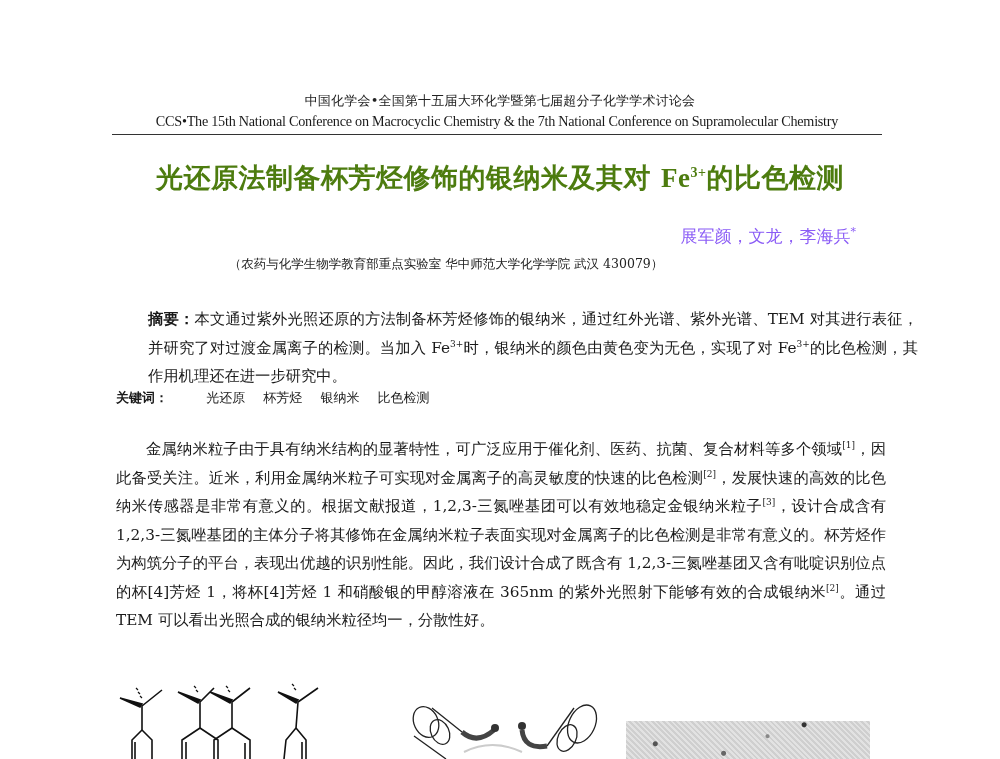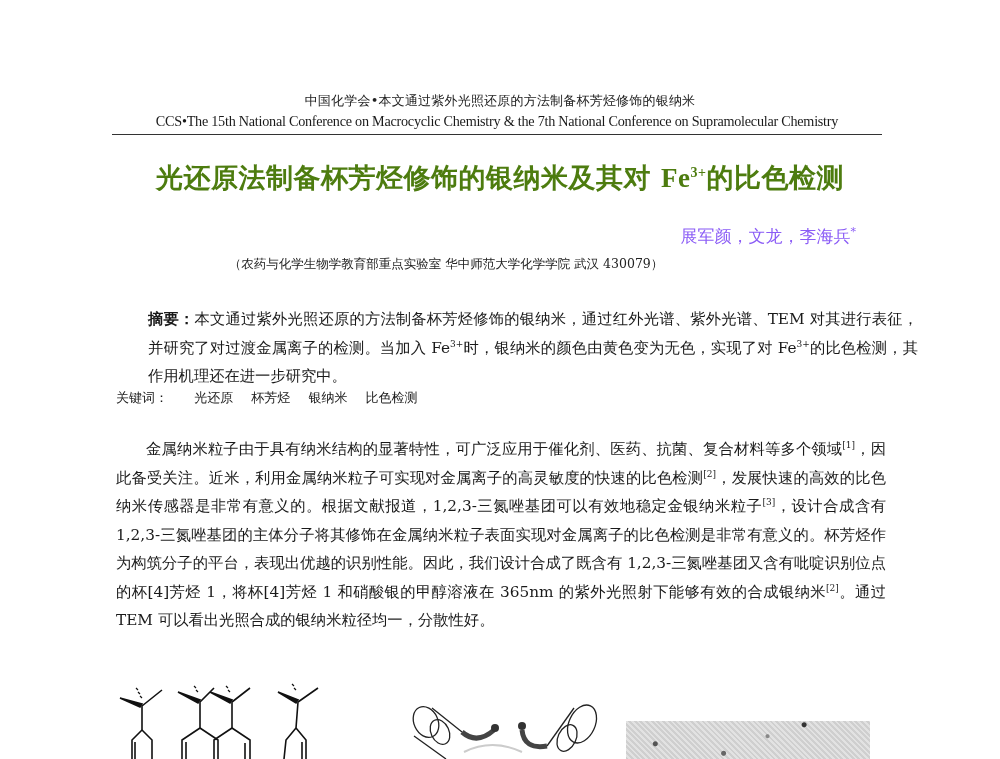--- a/index.html
+++ b/index.html
@@ -42,41 +42,41 @@
     .para {
       left: 116px; width: 770px; font-size: 15.3px; line-height: 28.5px;
       color: #1a1a1a; text-align: justify;
     }
     .para sup { font-size: 9px; line-height: 0; }
     .abstract { top: 305px; margin-left: 32px; }
     .abstract .label { font-weight: bold; font-family: "DejaVu Sans", sans-serif; }
     .keywords {
       left: 116px; top: 389px; font-size: 13px; color: #1a1a1a;
     }
-    .keywords .label { font-weight: normal; font-family: "DejaVu Sans", sans-serif; margin-right: 22px; }
+    .keywords .label { font-weight: bold; font-family: "DejaVu Sans", sans-serif; margin-right: 34px; }
     .keywords .kw { margin-right: 14px; }
     .body-text { top: 435px; text-indent: 30px; }
     .fig-mol { left: 110px; top: 670px; width: 230px; height: 89px; }
     .fig-cup { left: 402px; top: 700px; width: 220px; height: 59px; }
     .fig-tem {
       left: 626px; top: 721px; width: 244px; height: 38px;
       background-color: #d8d8d8;
       background-image:
         radial-gradient(circle at 12% 60%, #555 0 2px, transparent 3px),
         radial-gradient(circle at 40% 85%, #666 0 2px, transparent 3px),
         radial-gradient(circle at 73% 10%, #333 0 2px, transparent 3px),
         radial-gradient(circle at 58% 40%, #888 0 1.5px, transparent 2.5px),
         repeating-linear-gradient(45deg, #cfcfcf 0 2px, #e2e2e2 2px 4px),
         repeating-linear-gradient(-30deg, rgba(0,0,0,0.05) 0 1px, rgba(255,255,255,0.05) 1px 3px);
     }
   </style>
 </head>
 <body>
 
-<div class="abs hdr-cn">中国化学会•本文通过紫外光照还原的方法制备杯芳烃修饰的银纳米</div>
+<div class="abs hdr-cn">中国化学会•全国第十五届大环化学暨第七届超分子化学学术讨论会</div>
 <div class="abs hdr-en">CCS•The 15th National Conference on Macrocyclic Chemistry &amp; the 7th National Conference on Supramolecular Chemistry</div>
 <div class="abs hdr-rule"></div>
 
 <div class="abs title"><span>光还原法制备杯芳烃修饰的银纳米及其对 </span><span class="latin">Fe</span><sup>3+</sup><span>的比色检测</span></div>
 
 <div class="abs authors"><span>展军颜，文龙，李海兵</span><sup>*</sup></div>
 <div class="abs affil">（农药与化学生物学教育部重点实验室  华中师范大学化学学院    武汉  430079）</div>
 
 <div class="abs para abstract"><span class="label">摘要：</span><span>本文通过紫外光照还原的方法制备杯芳烃修饰的银纳米，通过红外光谱、紫外光谱、TEM 对其进行表征，并研究了对过渡金属离子的检测。当加入 Fe</span><sup>3+</sup><span>时，银纳米的颜色由黄色变为无色，实现了对 Fe</span><sup>3+</sup><span>的比色检测，其作用机理还在进一步研究中。</span></div>
 

